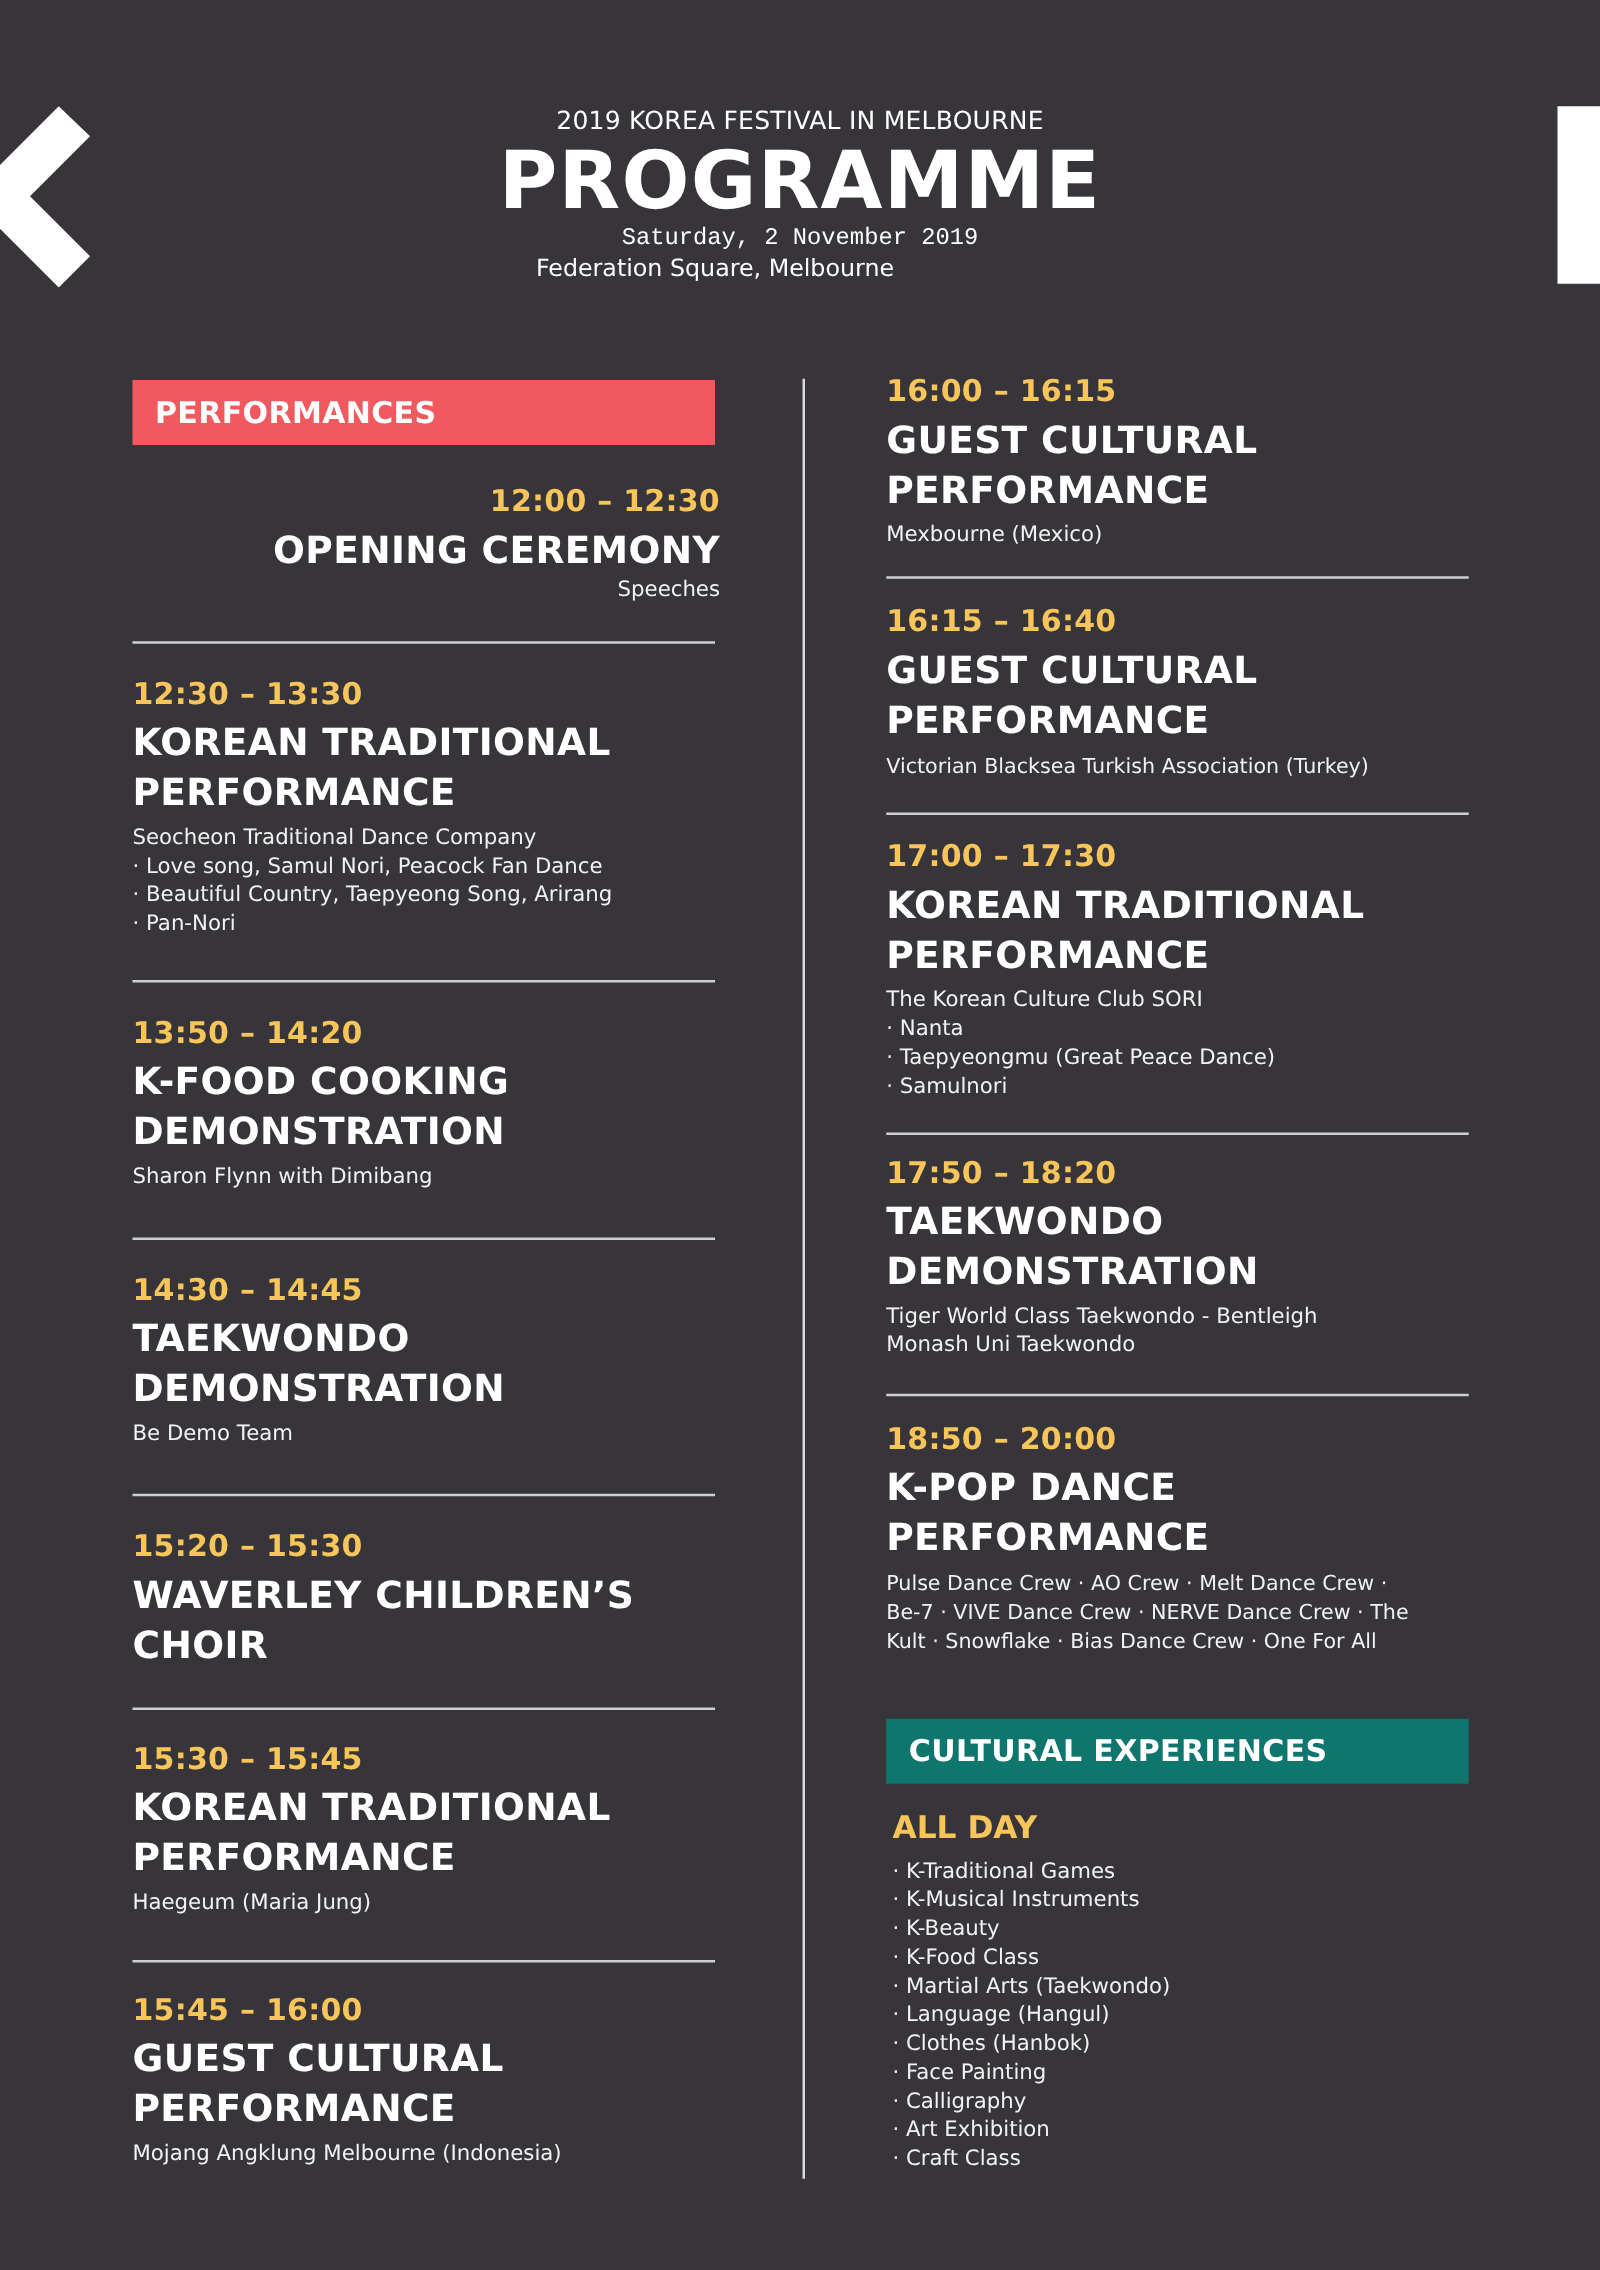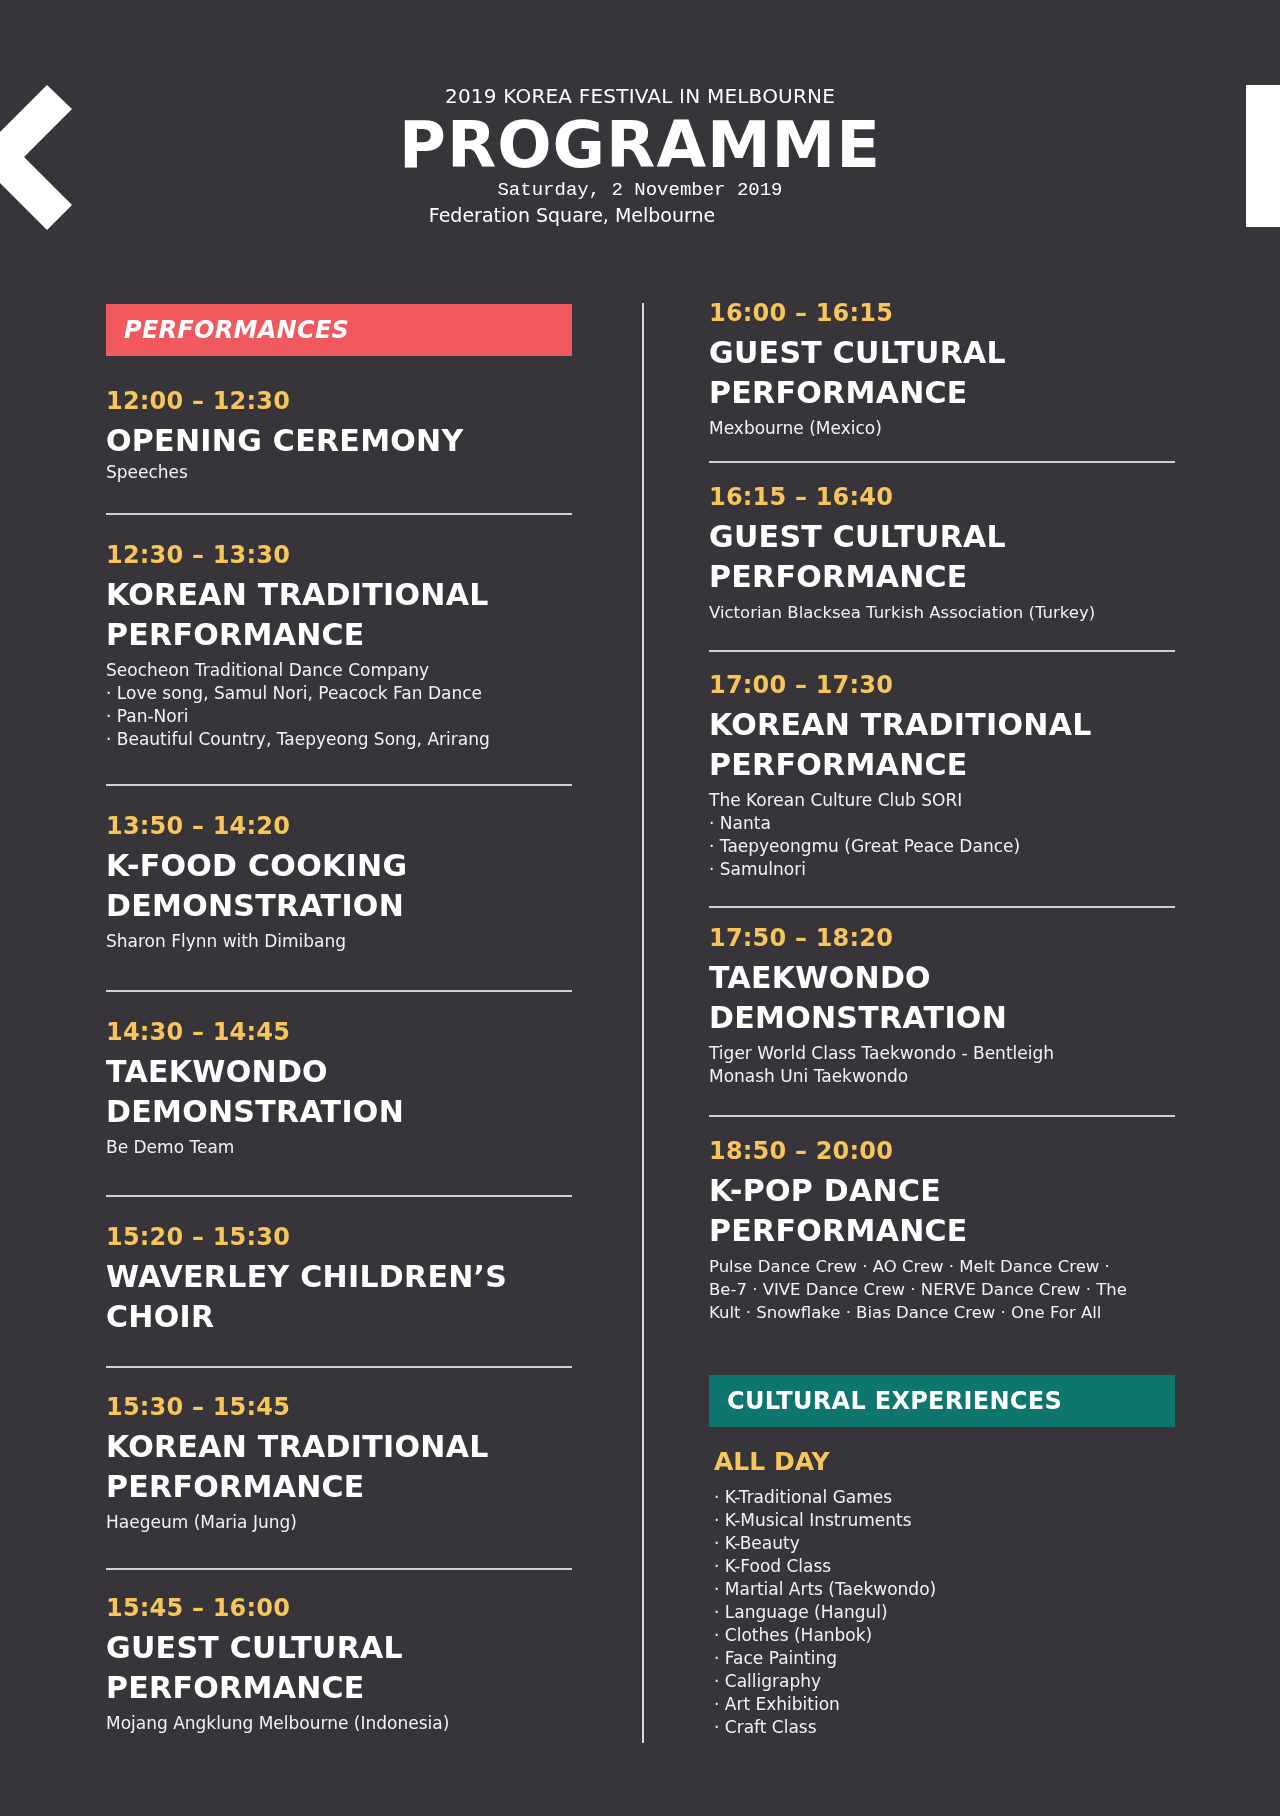--- a/index.html
+++ b/index.html
@@ -84,44 +84,44 @@
 <svg class="chevron" viewBox="0 0 74 145">
   <polygon points="47,0 72,24 24,72 72,120 47,145 0,98 0,47" fill="#ffffff"></polygon>
 </svg>
 <div class="right-tab"></div>
 
 <div class="festival" style="text-align:center;">2019 KOREA FESTIVAL IN MELBOURNE</div>
 <div class="programme" style="text-align:center;">PROGRAMME</div>
 <div class="dateline" style="text-align:center;">Saturday, 2 November 2019</div>
 <div class="venueline" style="text-align:center;">Federation Square, Melbourne</div>
 
-<div class="section-bar bar-red" style="left:106px; top:304px; width:466px;font-style:italic;">
+<div class="section-bar bar-red" style="left:106px; top:304px; width:466px;">
   <span>PERFORMANCES</span>
 </div>
 
 <div class="vline"></div>
 
-<div class="item" style="left:106px; top:381px;">
+<div class="item" style="left:106px; top:381px;text-align:right;">
   <span class="time">12:00 – 12:30</span>
   <span class="title">OPENING CEREMONY</span>
   <span class="subs" style="margin-top:0">
     <span class="sub">Speeches</span>
   </span>
 </div>
 <div class="divider" style="left:106px; top:513px;"></div>
 
 <div class="item" style="left:106px; top:535px;">
   <span class="time">12:30 – 13:30</span>
   <span class="title">KOREAN TRADITIONAL</span>
   <span class="title">PERFORMANCE</span>
   <span class="subs">
     <span class="sub">Seocheon Traditional Dance Company</span>
     <span class="sub">· Love song, Samul Nori, Peacock Fan Dance</span>
+    <span class="sub">· Beautiful Country, Taepyeong Song, Arirang</span>
     <span class="sub">· Pan-Nori</span>
-    <span class="sub">· Beautiful Country, Taepyeong Song, Arirang</span>
   </span>
 </div>
 <div class="divider" style="left:106px; top:784px;"></div>
 
 <div class="item" style="left:106px; top:806px;">
   <span class="time">13:50 – 14:20</span>
   <span class="title">K-FOOD COOKING</span>
   <span class="title">DEMONSTRATION</span>
   <span class="subs">
     <span class="sub">Sharon Flynn with Dimibang</span>

